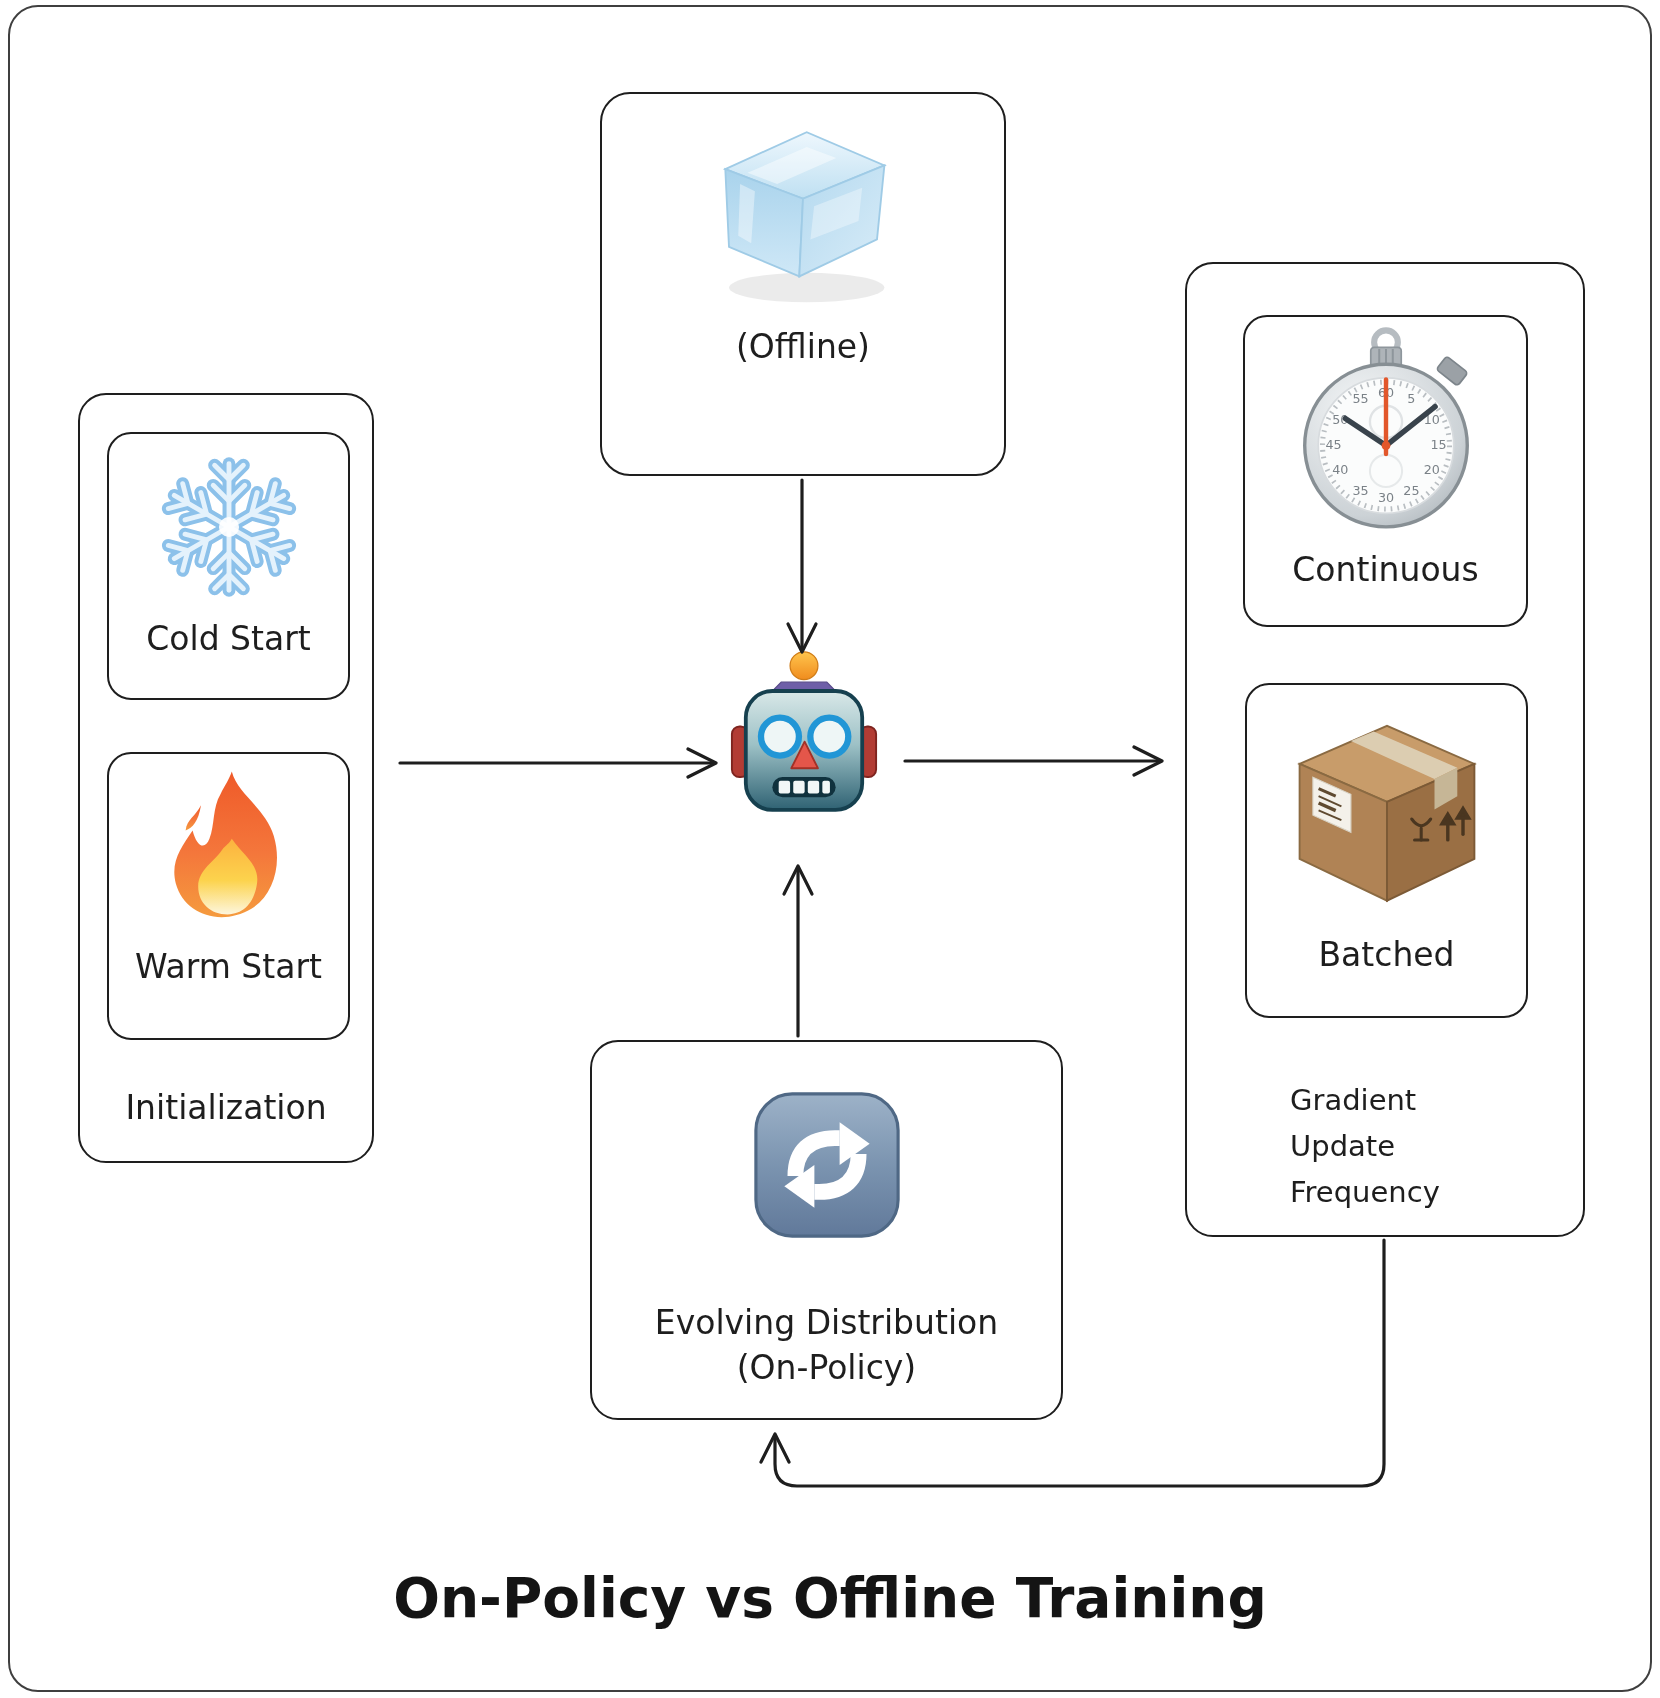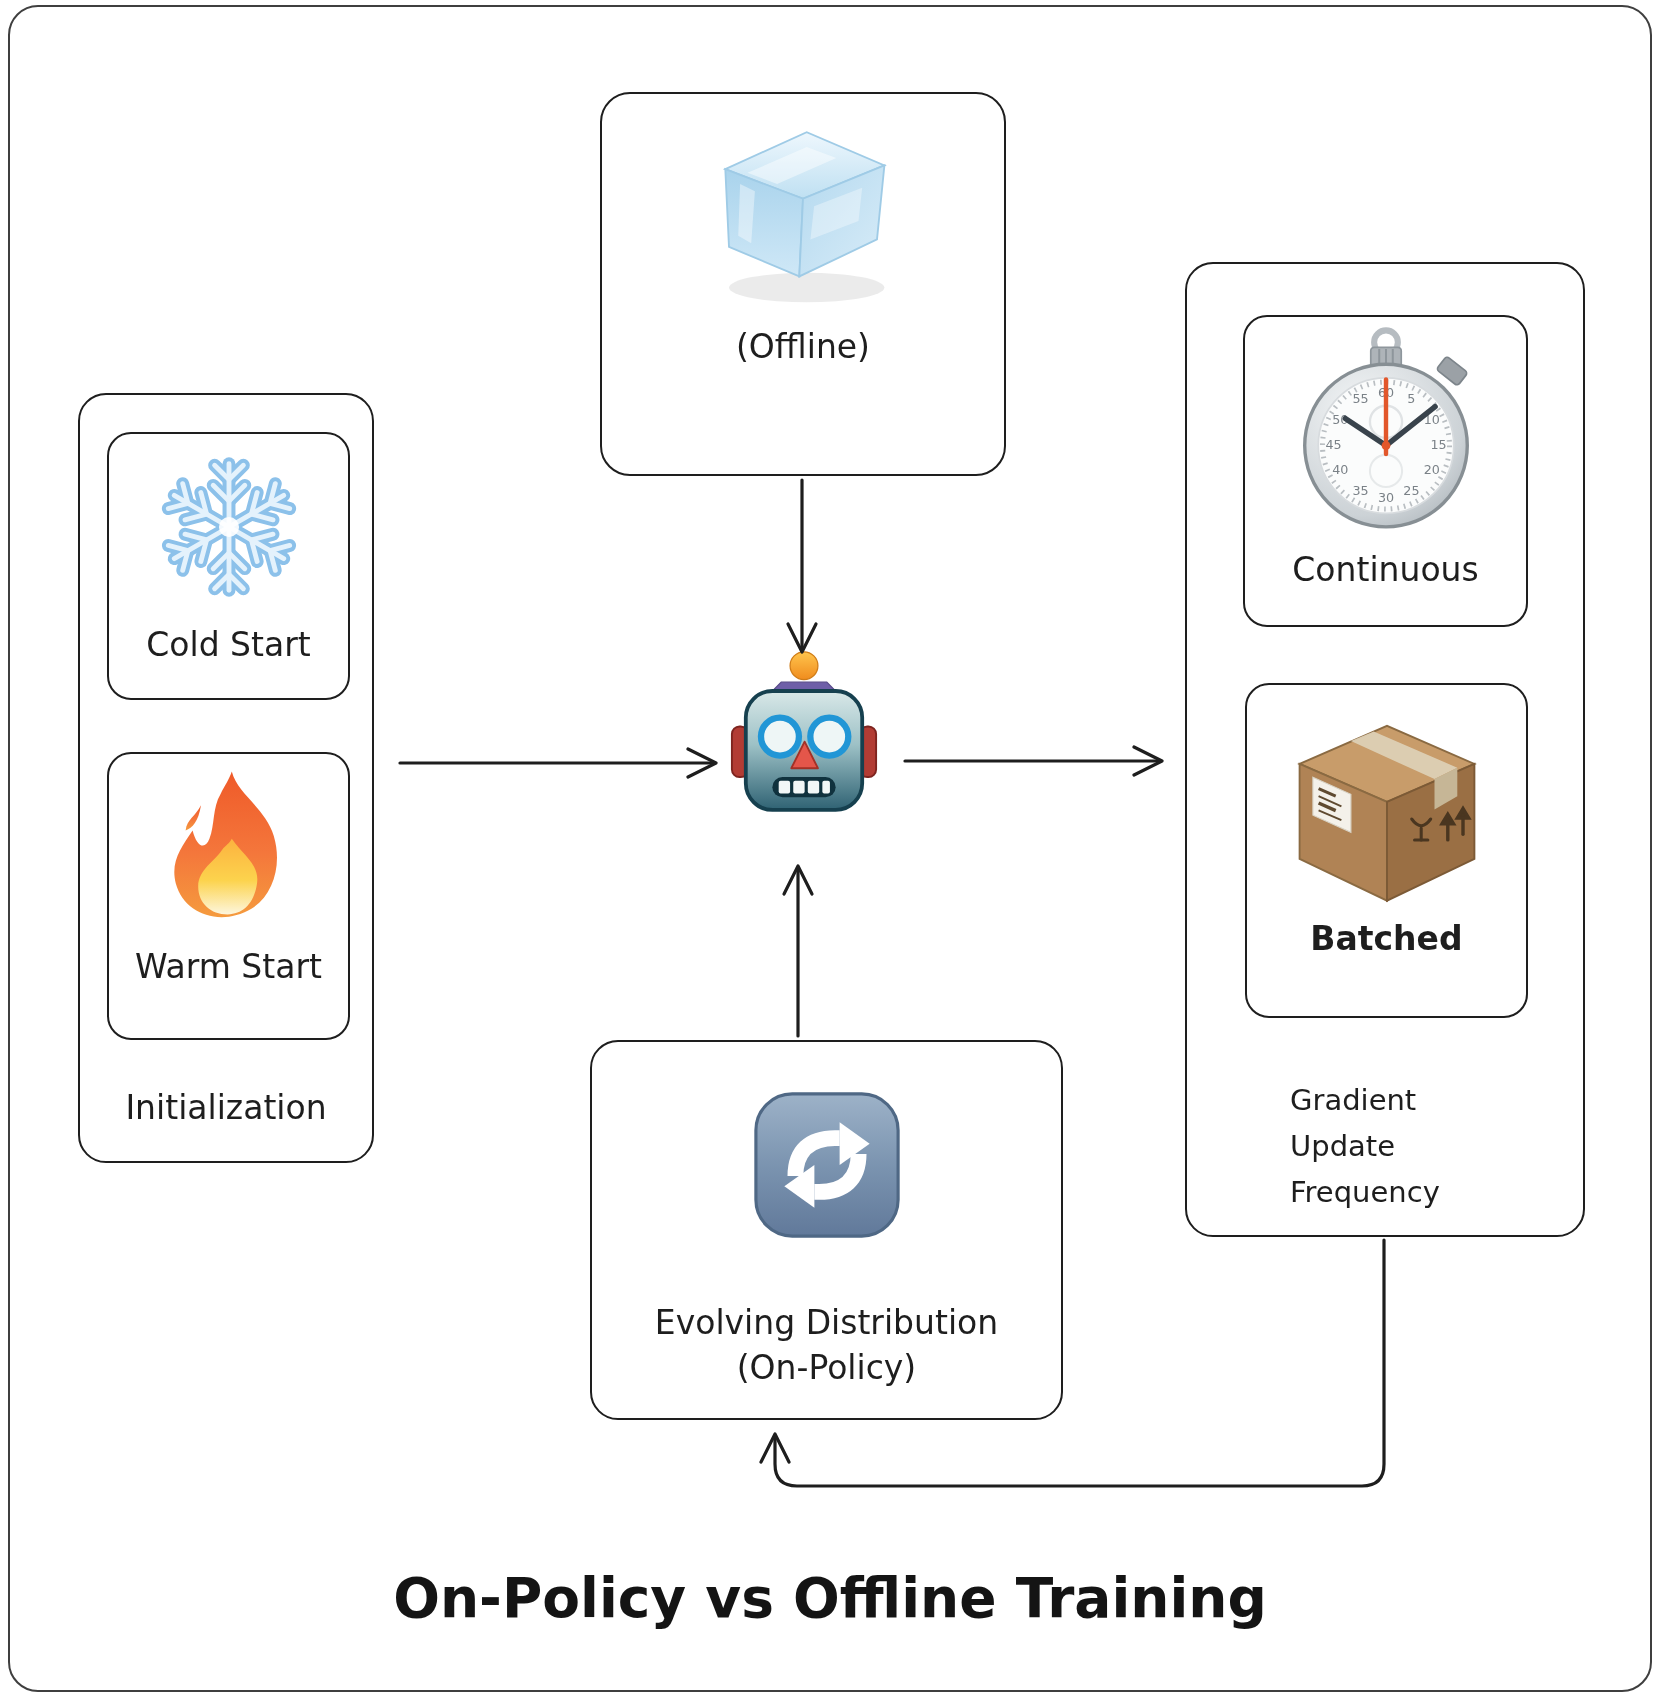--- a/index.html
+++ b/index.html
@@ -82,21 +82,21 @@
           <use href="#sfArm"></use>
             <use href="#sfArm" transform="rotate(60 55 55)"></use>
           <use href="#sfArm" transform="rotate(120 55 55)"></use>
             <use href="#sfArm" transform="rotate(180 55 55)"></use>
           <use href="#sfArm" transform="rotate(240 55 55)"></use>
             <use href="#sfArm" transform="rotate(300 55 55)"></use>
         </g>
         <circle cx="55" cy="55" r="7" fill="#ffffff" opacity="0.9"></circle>
       </svg>
     </div>
-    <div class="label" style="margin-top:16px;">Cold Start</div>
+    <div class="label" style="margin-top:10px;">Cold Start</div>
   </div>
 
   <div class="box" style="left:107px;top:752px;width:243px;height:288px;border-radius:24px;">
     <div class="icon" style="margin-top:12px;">
       <svg width="140" height="168" viewBox="0 0 100 120">
         <defs>
           <linearGradient id="fireOuter" x1="0" y1="0" x2="0" y2="1">
             <stop offset="0" stop-color="#ef5a29"></stop>
               <stop offset="0.55" stop-color="#f4763b"></stop>
             <stop offset="1" stop-color="#f59b3e"></stop>
@@ -213,21 +213,21 @@
           <line x1="74.5" y1="72" x2="81.5" y2="72"></line>
         </g>
         <g stroke="#4a3620" stroke-width="1.8" fill="#4a3620" stroke-linecap="round">
           <line x1="92" y1="72" x2="92" y2="62"></line>
           <polygon points="89,63.5 92,58.5 95,63.5"></polygon>
           <line x1="100" y1="69" x2="100" y2="59"></line>
           <polygon points="97,60.5 100,55.5 103,60.5"></polygon>
         </g>
       </svg>
     </div>
-    <div class="label" style="margin-top:0;font-weight:bold;">Batched</div>
+    <div class="label" style="margin-top:16px;">Batched</div>
   </div>
 
   <div class="gradient-caption" style="left:1290px;top:1077px;width:280px;">
     <div>Gradient</div>
     <div>Update</div>
     <div>Frequency</div>
   </div>
 
   <div class="box" style="left:590px;top:1040px;width:473px;height:380px;border-radius:28px;">
     <div class="icon" style="margin-top:44px;">

